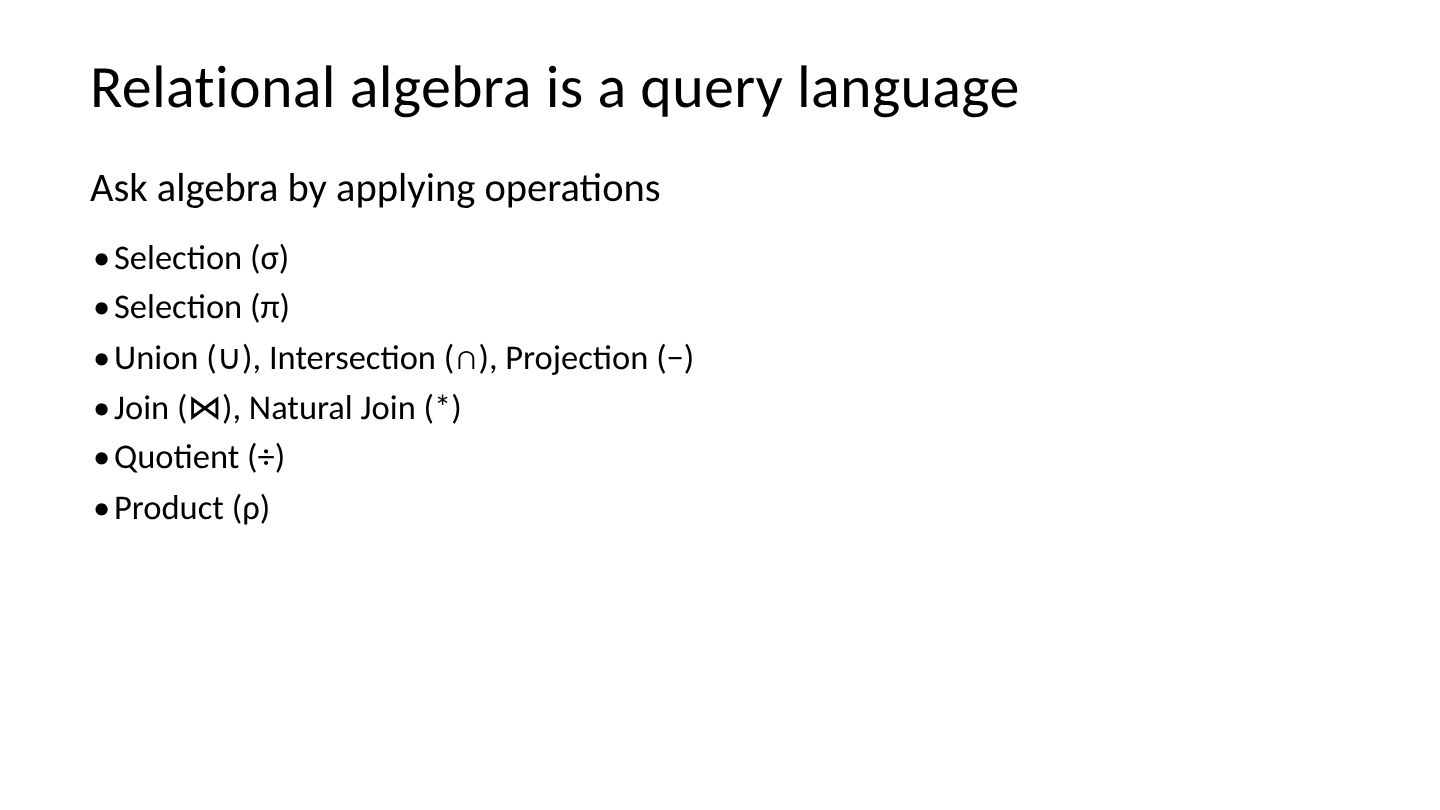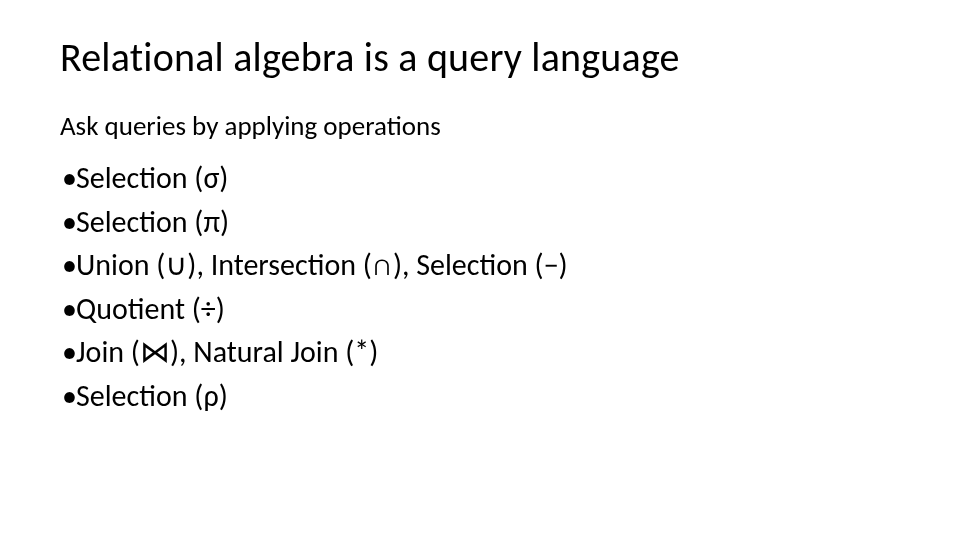--- a/index.html
+++ b/index.html
@@ -29,39 +29,39 @@
     font-size: 27px;
     font-weight: 400;
     margin: 0 0 14px 0;
   }
   ul.bullets {
     list-style: none;
     margin: 0;
     padding: 0 0 0 2px;
   }
   ul.bullets li {
-    font-size: 30px;
+    font-size: 23px;
     line-height: 1.45;
     padding-left: 14px;
     position: relative;
   }
   ul.bullets li::before {
     content: "•";
     position: absolute;
     left: 0;
     top: 0;
   }
 </style>
 </head>
 <body>
 
 <div class="slide">
   <h1 class="title">Relational algebra is a query language</h1>
-  <p class="subheading">Ask queries by applying operations</p>
+  <p class="subheading">Ask algebra by applying operations</p>
   <ul class="bullets">
     <li>Selection (σ)</li>
     <li>Selection (π)</li>
-    <li>Union (∪), Intersection (∩), Selection (−)</li>
+    <li>Union (∪), Intersection (∩), Projection (−)</li>
+    <li>Join (⋈), Natural Join (*)</li>
     <li>Quotient (÷)</li>
-    <li>Join (⋈), Natural Join (*)</li>
-    <li>Selection (ρ)</li>
+    <li>Product (ρ)</li>
   </ul>
 </div>
 
 </body></html>

